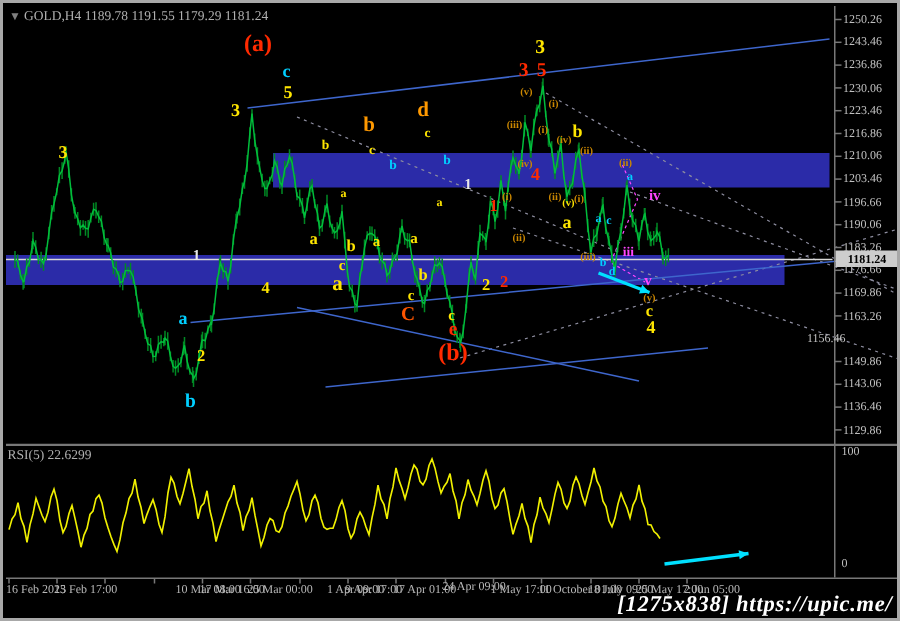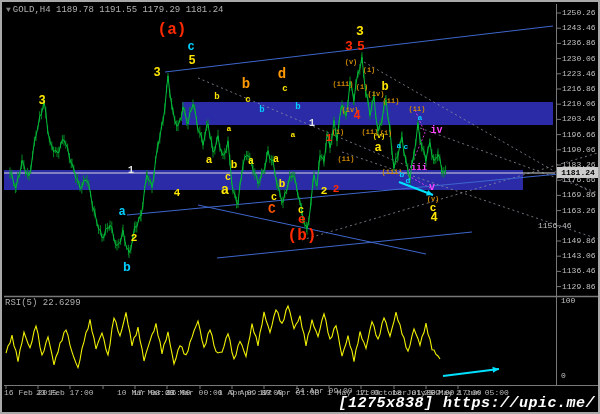--- a/index.html
+++ b/index.html
@@ -1,16 +1,16 @@
 <!DOCTYPE html>
 <html><head>
 <meta charset="utf-8">
 <style>
   html,body{margin:0;padding:0;background:#222;}
-  #frame{position:relative;width:600px;height:414px;background:#000;border:2px solid #a8a8a8;box-sizing:border-box;overflow:hidden;font-family:Liberation Mono, monospace;}
+  #frame{position:relative;width:600px;height:414px;background:#000;border:2px solid #a8a8a8;box-sizing:border-box;overflow:hidden;font-family:Liberation Serif, serif;}
   #chart-svg{position:absolute;left:0;top:0;}
   .ann{position:absolute;transform:translate(-50%,-50%);font-weight:bold;white-space:nowrap;line-height:1;}
   .axis-label{position:absolute;font-size:8px;color:#c0c0c0;white-space:nowrap;line-height:1;}
   .time-label{position:absolute;font-size:8px;color:#b8b8b8;white-space:nowrap;line-height:1;}
   #chart-title{position:absolute;left:4px;top:3px;font-size:9px;color:#b0b0b0;white-space:nowrap;}
   #chart-title .marker{color:#808080;font-size:8px;margin-right:2px;}
   #rsi-label{position:absolute;left:3px;top:296px;font-size:9px;color:#b0b0b0;white-space:nowrap;}
   #current-price{position:absolute;left:555px;top:165px;width:42px;height:11px;background:#cdcdcd;color:#000;font-size:8px;font-weight:bold;text-align:center;line-height:11px;}
   #rsi-max{position:absolute;left:559px;top:295px;font-size:8px;color:#c0c0c0;}
   #rsi-min{position:absolute;left:559px;top:370px;font-size:8px;color:#c0c0c0;}

